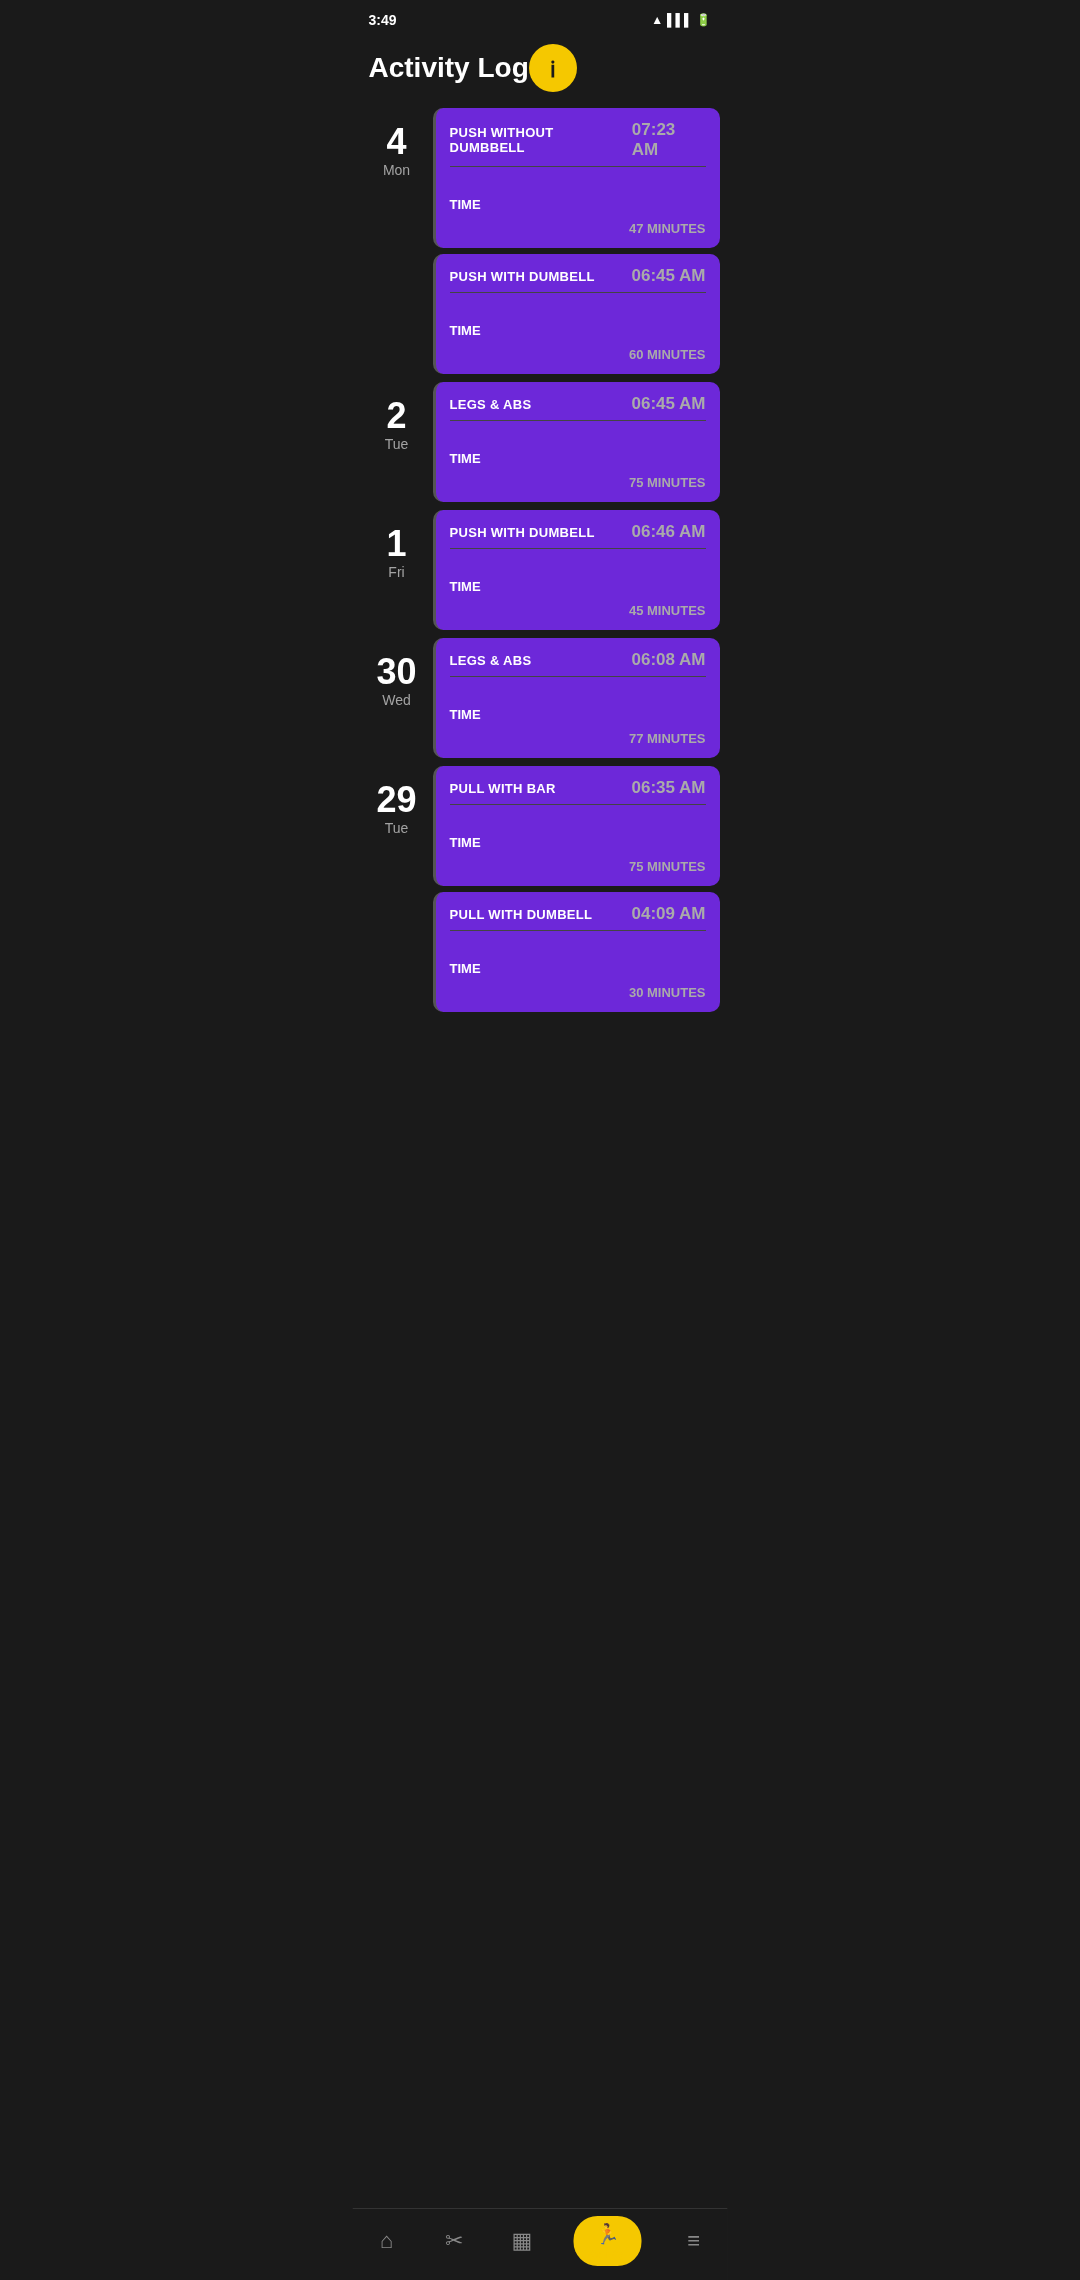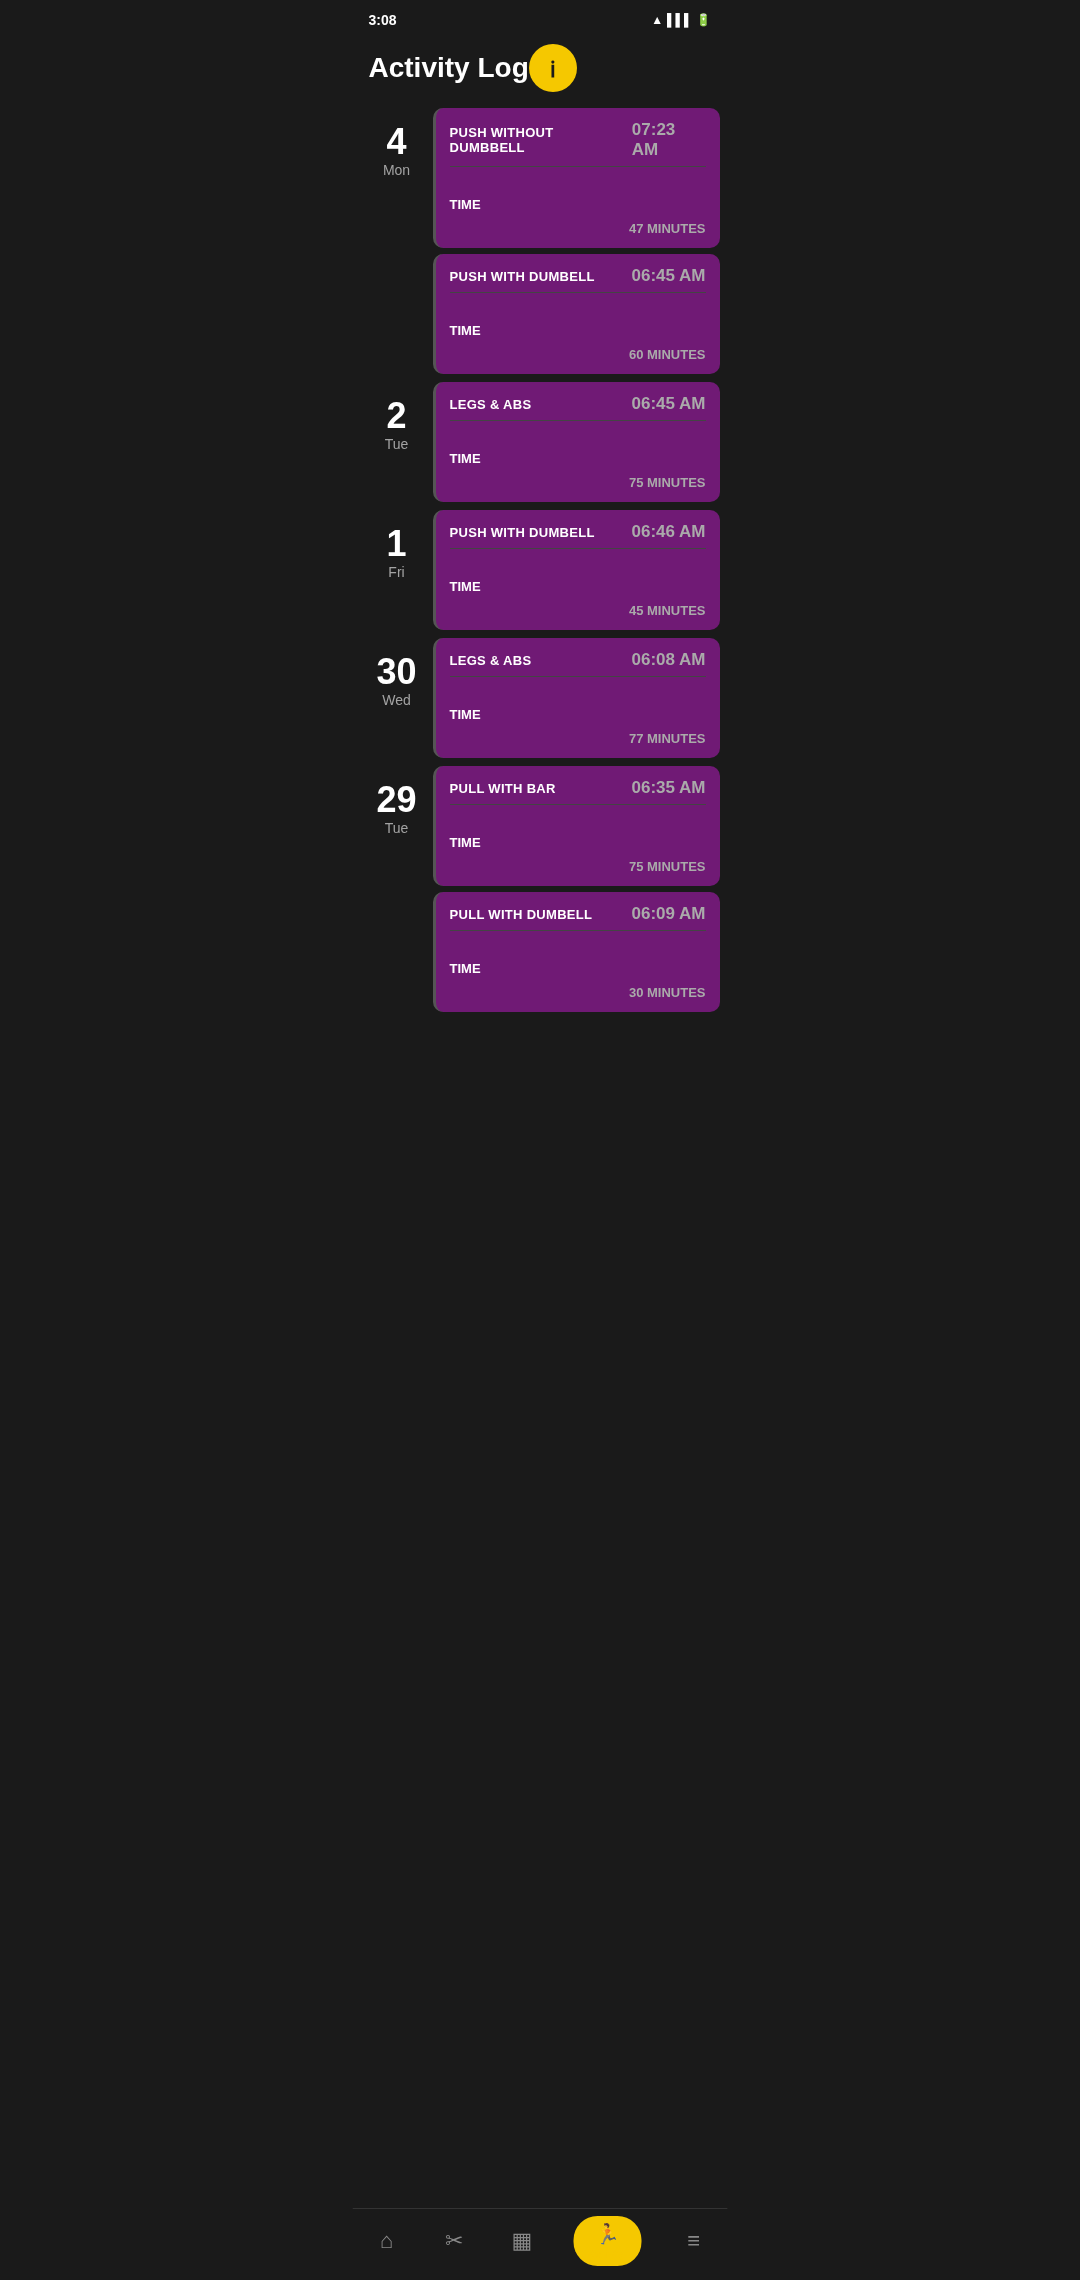--- a/index.html
+++ b/index.html
@@ -83,21 +83,21 @@
     }
     .day-activities {
       flex: 1;
       display: flex;
       flex-direction: column;
       gap: 6px;
     }
 
     
     .activity-card {
-      background: #701a75;
+      background: #6d28d9;
       border-radius: 10px;
       padding: 12px 14px;
       border-left: 3px solid #555;
     }
     .activity-row {
       display: flex;
       justify-content: space-between;
       align-items: center;
       margin-bottom: 6px;
     }
@@ -169,21 +169,21 @@
       align-items: center;
       gap: 3px;
     }
     .nav-active-bg .nav-icon { color: #1a1a1a; font-size: 20px; }
     .nav-active-bg .nav-label { color: #1a1a1a; font-size: 10px; font-weight: 600; }
   </style>
 </head>
 <body>
 
 <div class="status-bar">
-  <span class="status-time">3:08</span>
+  <span class="status-time">3:49</span>
   <div class="status-icons">
     <span>▲</span>
     <span>▌▌▌</span>
     <span>🔋</span>
   </div>
 </div>
 
 <div class="header">
   <h1 class="header-title">Activity Log</h1>
   <div class="info-btn">ℹ</div>
@@ -290,21 +290,21 @@
           </div>
           <div class="divider-line"></div>
           <div class="activity-row">
             <span class="activity-label">TIME</span>
             <span class="activity-duration">75 MINUTES</span>
           </div>
         </div>
         <div class="activity-card">
           <div class="activity-row">
             <span class="activity-name">PULL WITH DUMBELL</span>
-            <span class="activity-time">06:09 AM</span>
+            <span class="activity-time">04:09 AM</span>
           </div>
           <div class="divider-line"></div>
           <div class="activity-row">
             <span class="activity-label">TIME</span>
             <span class="activity-duration">30 MINUTES</span>
           </div>
         </div>
       </div>
     </div>
   </div>

